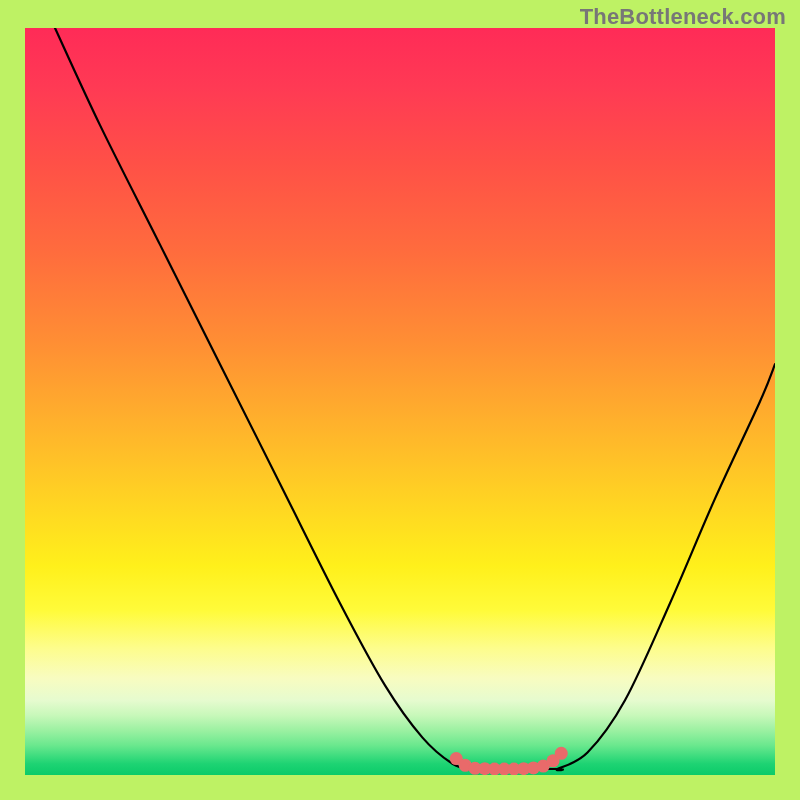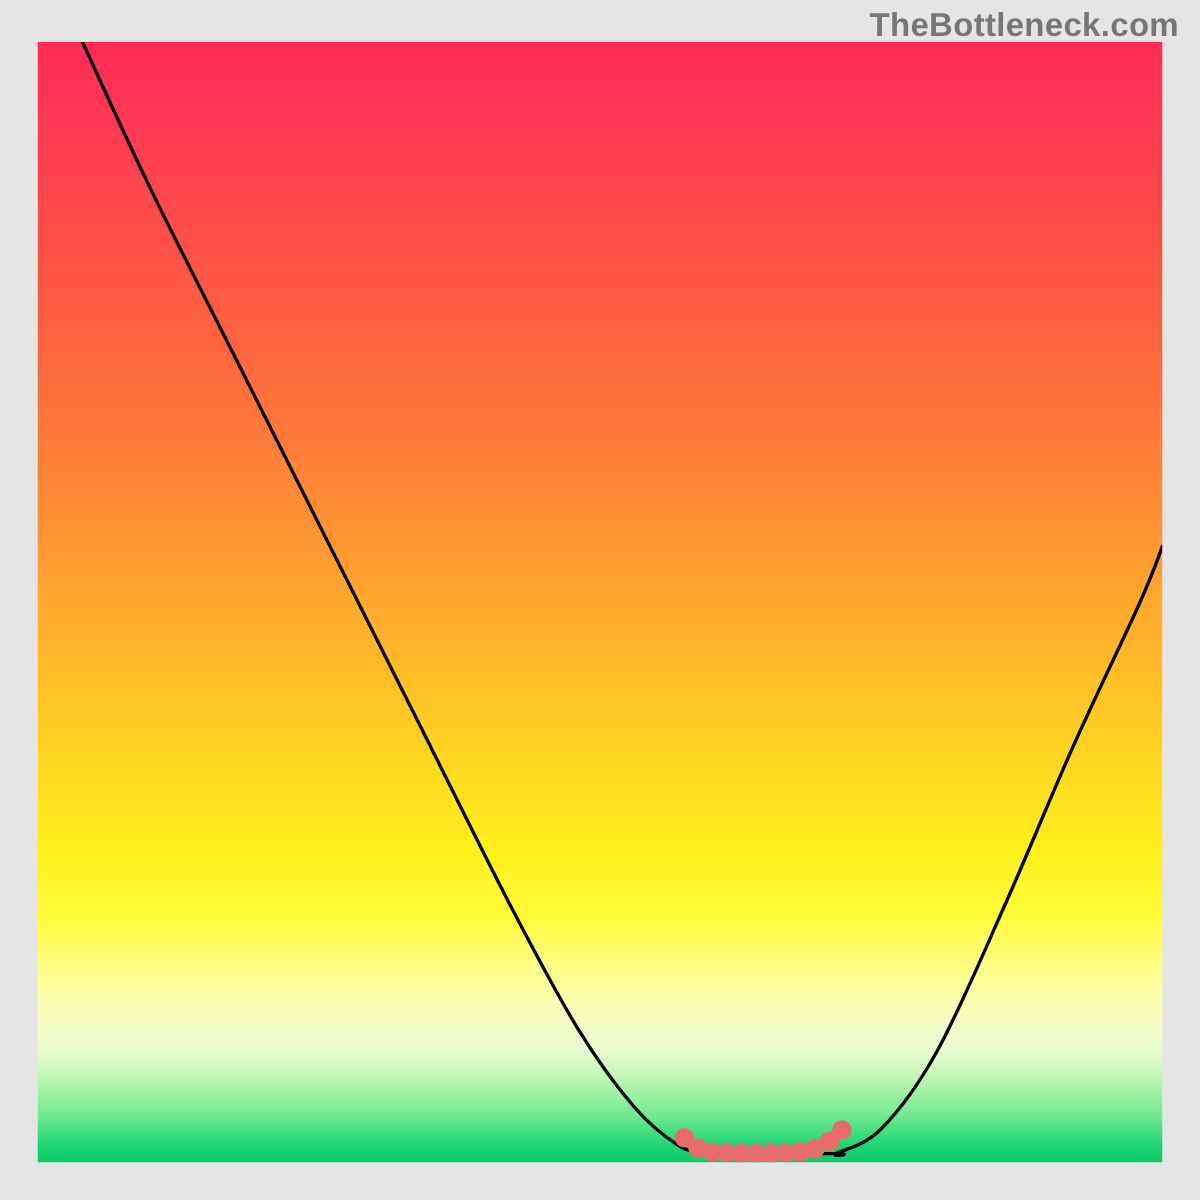--- a/index.html
+++ b/index.html
@@ -8,21 +8,21 @@
     width: 800px;
     height: 800px;
     background: #000;
     overflow: hidden;
     font-family: Arial, Helvetica, sans-serif;
   }
   .frame {
     position: relative;
     width: 800px;
     height: 800px;
-    background: #e5e5e5;
+    background: #bef264;
   }
   .watermark {
     position: absolute;
     top: 4px;
     right: 14px;
     color: #777;
     font-size: 22px;
     font-weight: 600;
     letter-spacing: 0.2px;
     z-index: 10;

